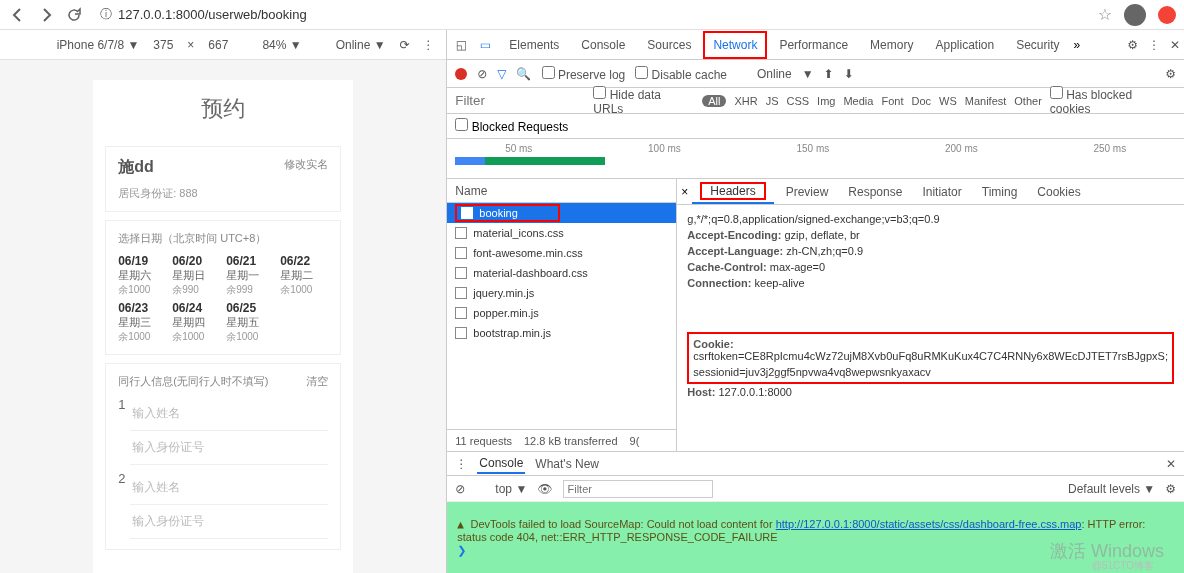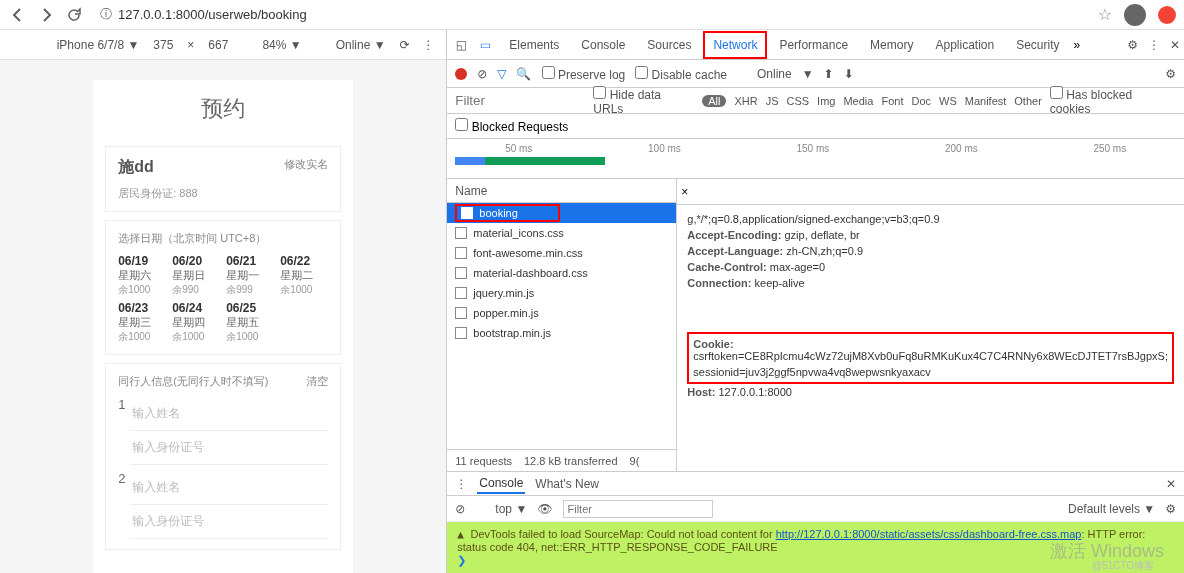--- a/index.html
+++ b/index.html
@@ -63,21 +63,21 @@
 .det-tab { padding:0 8px; height:24px; display:flex; align-items:center; color:#555; font-size:12px; }
 .det-tab.active { border-bottom:2px solid #1a73e8; color:#333; }
 .det-body { flex:1; overflow:auto; padding:6px 10px; font-family:Consolas,monospace; font-size:11px; color:#333; }
 .det-body .k { color:#555; font-weight:600; }
 .det-body .line { padding:2px 0; }
 .cookie-box { border:2px solid red; padding:2px 4px;margin-top:41px; }
 .console-bar { height:24px; border-top:1px solid #ccc; display:flex; align-items:center; gap:10px; padding:0 8px; color:#555; }
 .console-bar .ctab { color:#333; border-bottom:2px solid #1a73e8; padding:2px 2px; }
 .console-filter { height:26px; border-top:1px solid #ccc; display:flex; align-items:center; gap:10px; padding:0 8px; color:#555; }
 .console-filter input { border:1px solid #ccc; height:18px; width:150px; padding:0 4px; font-size:11px; }
-.console-body { padding:6px 10px; font-family:Consolas,monospace; font-size:11px; color:#5c5114; background:#bef264; border-top:1px solid #eee; flex-shrink:0; }
+.console-body { padding:16px 10px; font-family:Consolas,monospace; font-size:11px; color:#5c5114; background:#86efac; border-top:1px solid #eee; flex-shrink:0; }
 .console-body a { color:#1155cc; text-decoration:underline; }
 .watermark { position:absolute; right:20px; bottom:10px; color:#999; font-size:18px; opacity:.6; }
 .wm-sub { position:absolute; right:30px; bottom:0; color:#bbb; font-size:10px; }
 .dd { display:inline-block;padding-left:20px; }
 svg { display:block; }
 </style>
 </head>
 <body>
 
 <div class="browser-top">
@@ -284,20 +284,30 @@
           </div>
         <div class="status-bar">
           <span>11 requests</span>
           <span>12.8 kB transferred</span>
           <span>9(</span>
         </div>
       </div>
       <div class="details">
         <div class="det-tabs">
           <span>×</span>
+          <div id="det-tabs-c" style="display:flex;gap:4px">
+              <div class="det-tab active">
+                <span class="red-box">Headers</span>
+              </div>
+              <div class="det-tab">Preview</div>
+              <div class="det-tab">Response</div>
+              <div class="det-tab">Initiator</div>
+              <div class="det-tab">Timing</div>
+              <div class="det-tab">Cookies</div>
+            </div>
         </div>
         <div class="det-body" id="det-body">
             <div class="line"><span class="k"></span> g,*/*;q=0.8,application/signed-exchange;v=b3;q=0.9</div>
             <div class="line"><span class="k">Accept-Encoding:</span> gzip, deflate, br</div>
             <div class="line"><span class="k">Accept-Language:</span> zh-CN,zh;q=0.9</div>
             <div class="line"><span class="k">Cache-Control:</span> max-age=0</div>
             <div class="line"><span class="k">Connection:</span> keep-alive</div>
             <div class="cookie-box">
               <div class="line"><span class="k">Cookie:</span> csrftoken=CE8RpIcmu4cWz72ujM8Xvb0uFq8uRMKuKux4C7C4RNNy6x8WEcDJTET7rsBJgpxS;</div>
               <div class="line">sessionid=juv3j2ggf5npvwa4vq8wepwsnkyaxacv</div>

